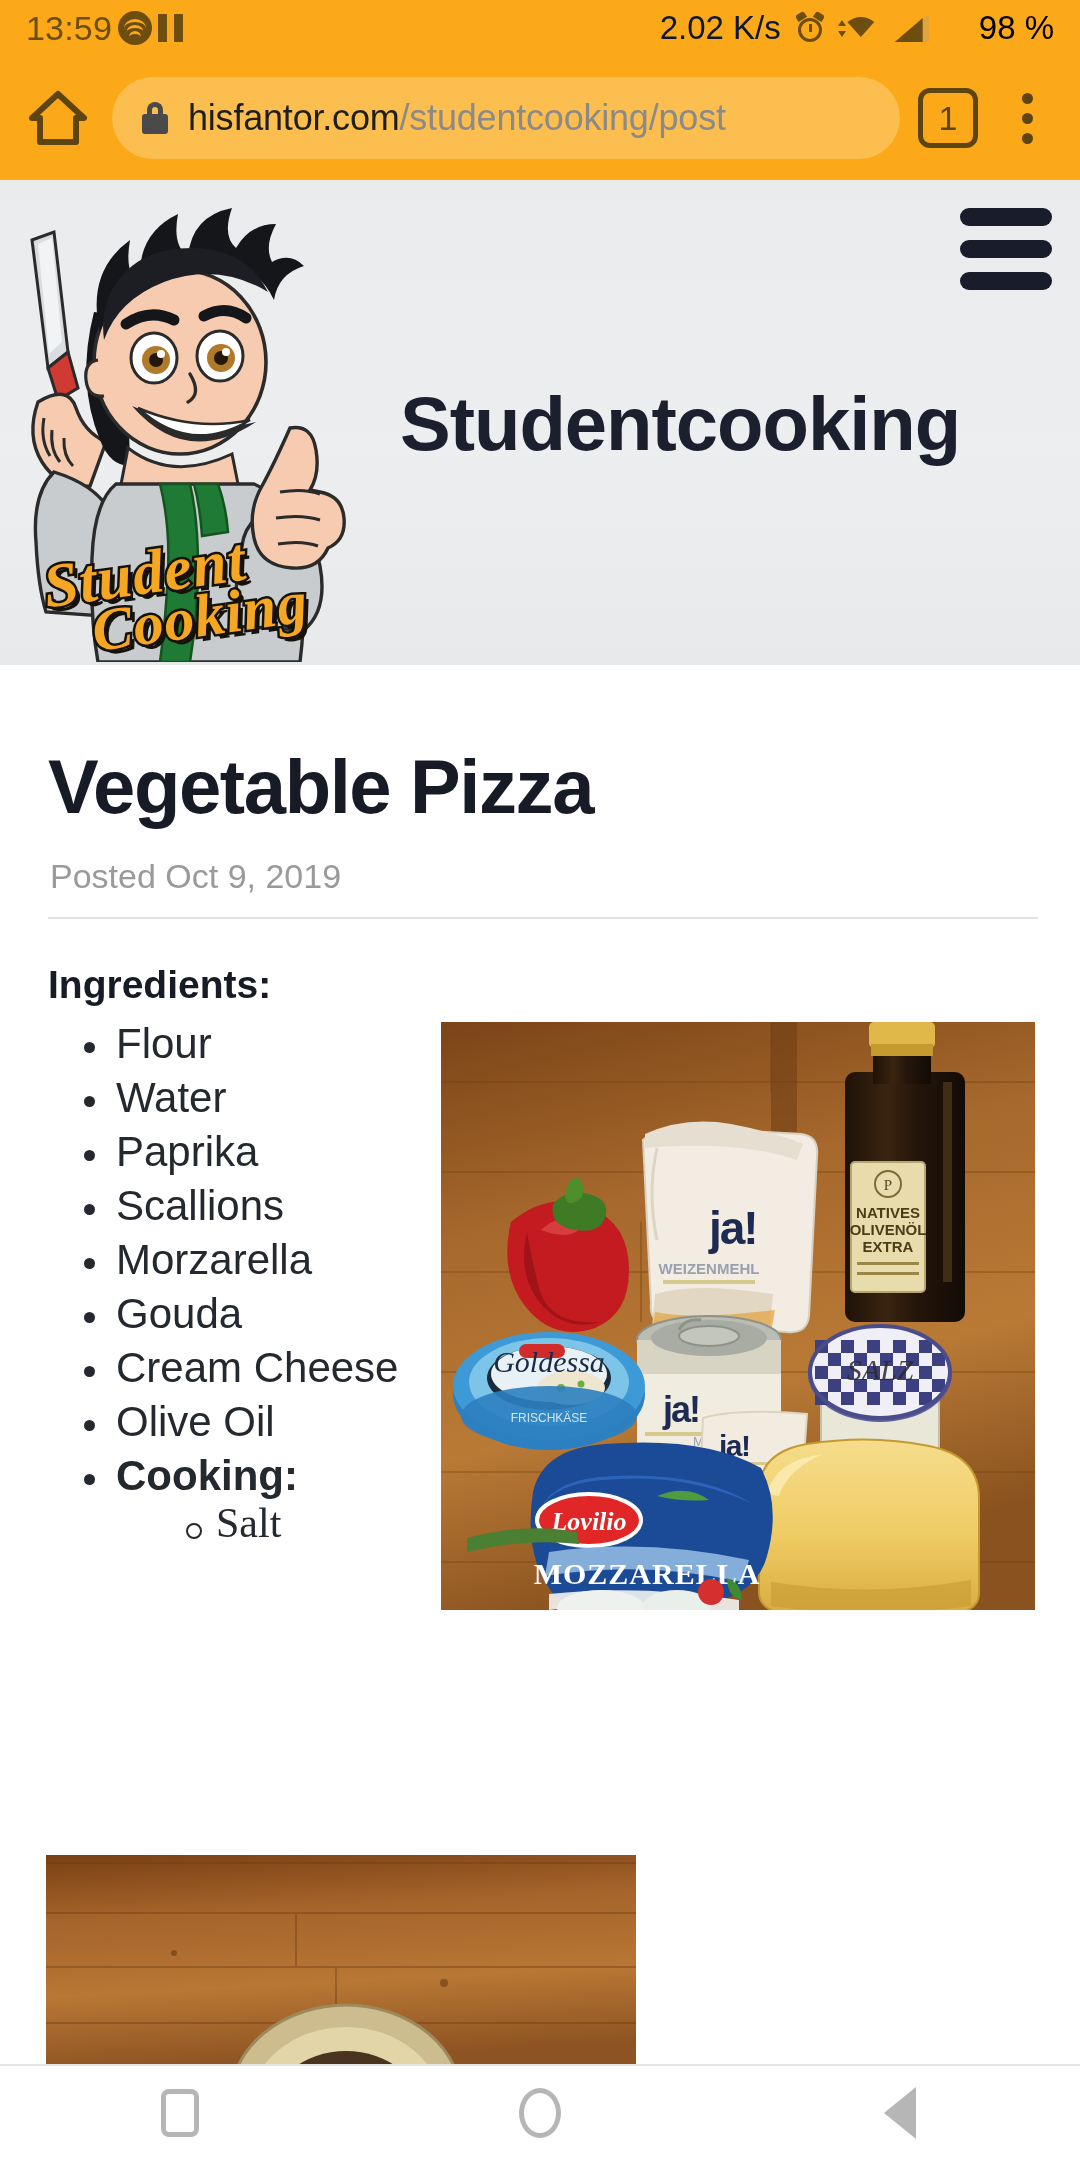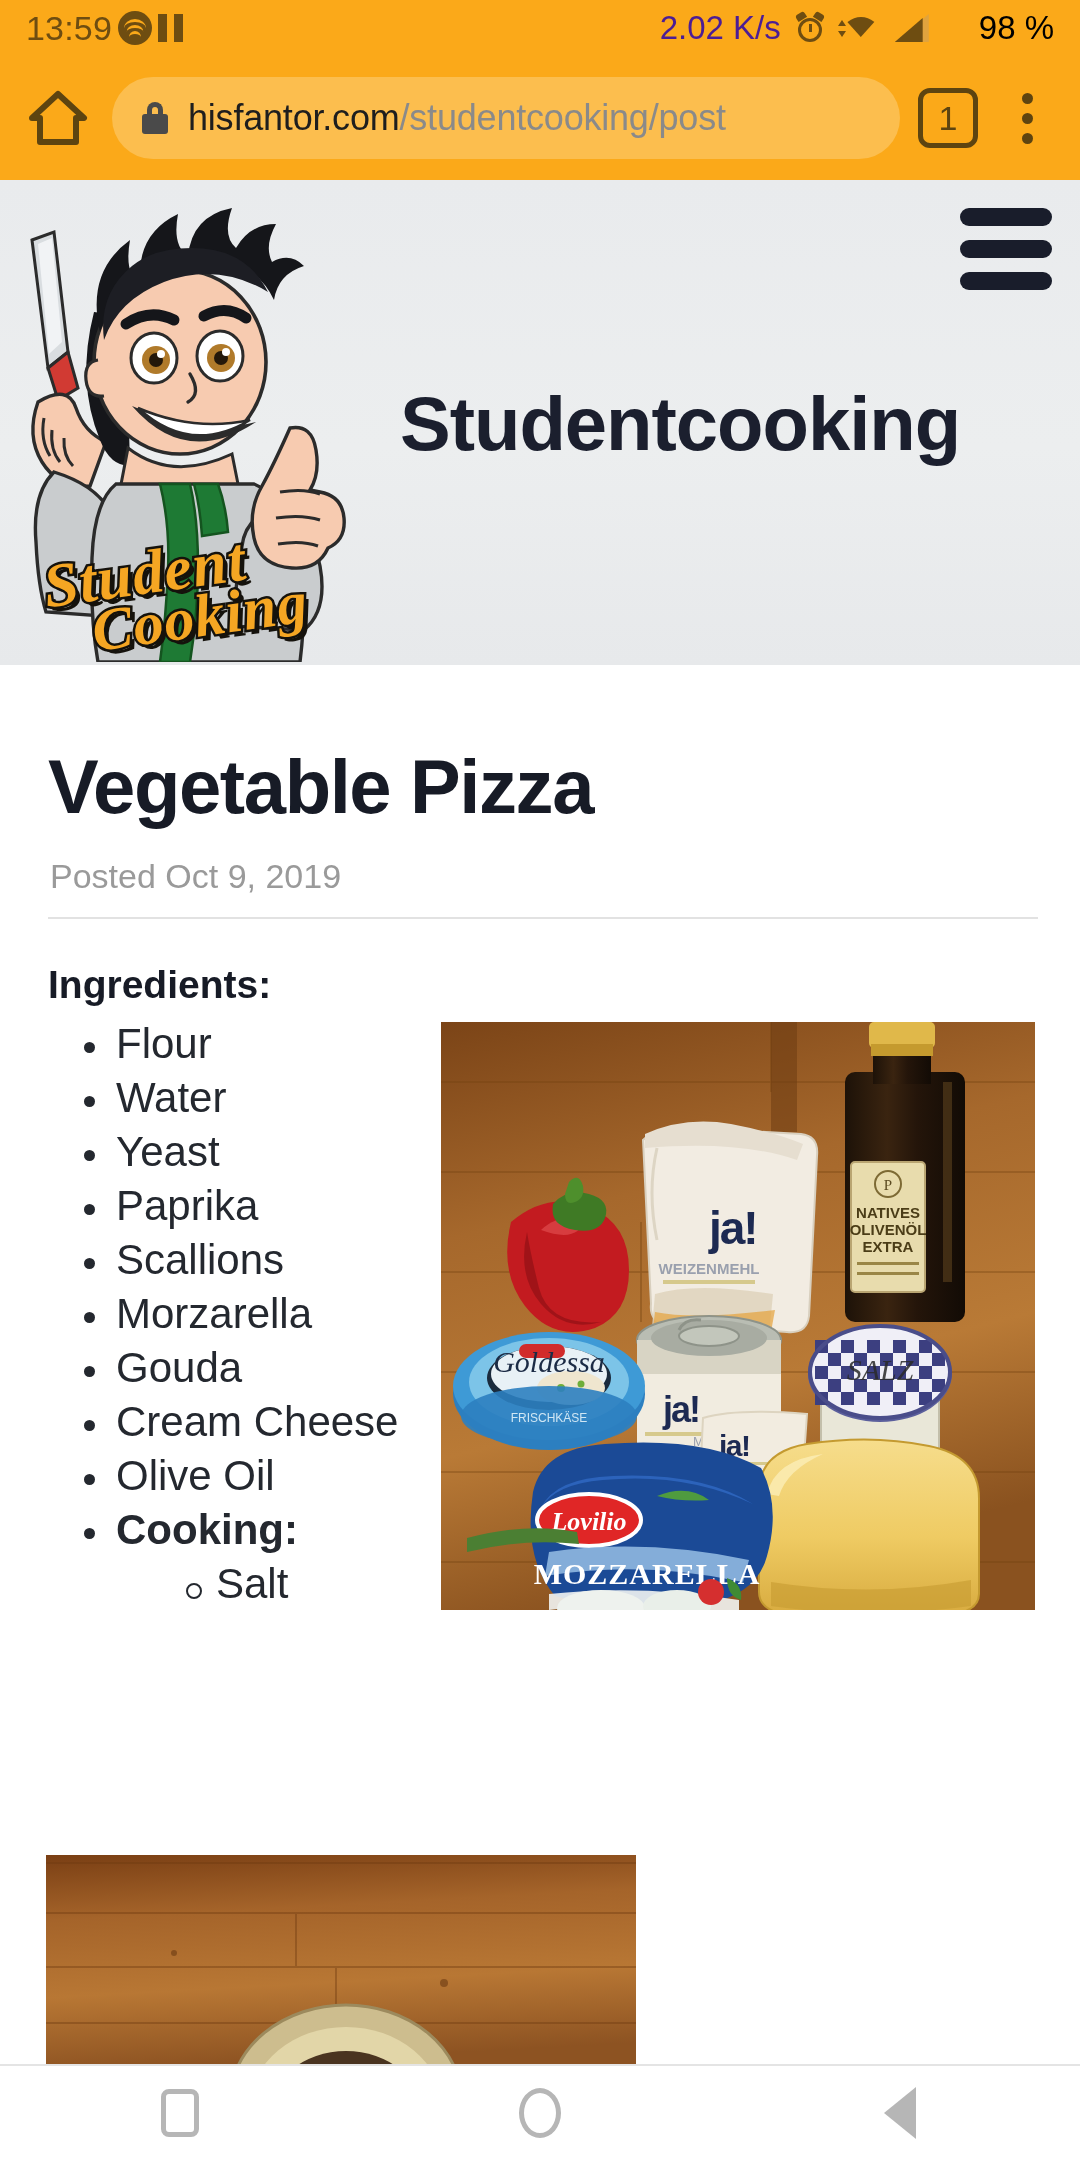--- a/index.html
+++ b/index.html
@@ -14,21 +14,21 @@
   
   .statusbar{
     position:absolute; top:0; left:0; width:1080px; height:56px;
     background:#FBA919;
     display:flex; align-items:center; padding:0 26px;
     color:#6b4a10;
   }
   .sb-time{ font-size:34px; letter-spacing:.2px; color:#6e4d11; font-weight:400; }
   .sb-left{ display:flex; align-items:center; gap:6px; }
   .sb-right{ margin-left:auto; display:flex; align-items:center; gap:14px; }
-  .sb-rate{ font-size:33px; color:#4c1d95; }
+  .sb-rate{ font-size:33px; color:#0f172a; }
   .sb-batt{ font-size:33px; color:#000000;margin-left:36px; }
   .spotify{ width:34px; height:34px; border-radius:50%; background:#6e4d11; position:relative; flex:none; }
   .spotify i{ position:absolute; left:50%; transform:translateX(-50%); border-top:3.2px solid #FBA919; border-radius:50%/100% 100% 0 0; background:transparent; }
   .spotify i:nth-child(1){ top:8px;  width:22px; height:9px; }
   .spotify i:nth-child(2){ top:14px; width:17px; height:7px; }
   .spotify i:nth-child(3){ top:20px; width:12px; height:6px; }
   .pause{ display:flex; gap:7px; flex:none; }
   .pause b{ display:block; width:9px; height:28px; background:#6e4d11; }
   .alarm{ width:30px; height:30px; position:relative; flex:none; }
   .alarm .dial{ position:absolute; left:3px; top:5px; width:24px; height:24px; border:3.4px solid #6e4d11; border-radius:50%; }
@@ -134,21 +134,21 @@
   .ing-list li{
     position:relative; padding-left:48px;
     font-size:42px; line-height:1.142em; color:#24282f;
     margin-bottom:6px; white-space:nowrap;
   }
   .ing-list li::before{
     content:""; position:absolute; left:16px; top:22px;
     width:11px; height:11px; border-radius:50%; background:#24282f;
   }
   .ing-list li.bold{ font-weight:bold; }
-  .sub-list{ list-style:none; margin-top:6px; margin-left:54px; }
+  .sub-list{ list-style:none; margin-left:54px;font-family:Liberation Serif, serif; }
   .sub-list li{
     position:relative; padding-left:46px;
     font-size:42px; line-height:1.142em; color:#24282f; font-weight:normal;
     white-space:nowrap;
   }
   .sub-list li::before{
     content:""; position:absolute; left:16px; top:23px;
     width:12px; height:12px; border-radius:50%;
     background:transparent; border:2.5px solid #24282f;
   }
@@ -315,21 +315,20 @@
   </div>
 
   <div class="card">
     <h1 class="pagetitle">Vegetable Pizza</h1>
     <div class="posted">Posted Oct 9, 2019</div>
     <div class="divider"></div>
     <div class="ing-h">Ingredients:</div>
     <ul class="ing-list" id="ing-list">
         <li><span>Flour</span></li>
         <li><span>Water</span></li>
-        <li><span>Yeast</span></li>
         <li><span>Paprika</span></li>
         <li><span>Scallions</span></li>
         <li><span>Morzarella</span></li>
         <li><span>Gouda</span></li>
         <li><span>Cream Cheese</span></li>
         <li><span>Olive Oil</span></li>
         <li class="bold"><span>Cooking:</span><ul class="sub-list">
             <li><span>Salt</span></li>
           </ul></li>
       </ul>

